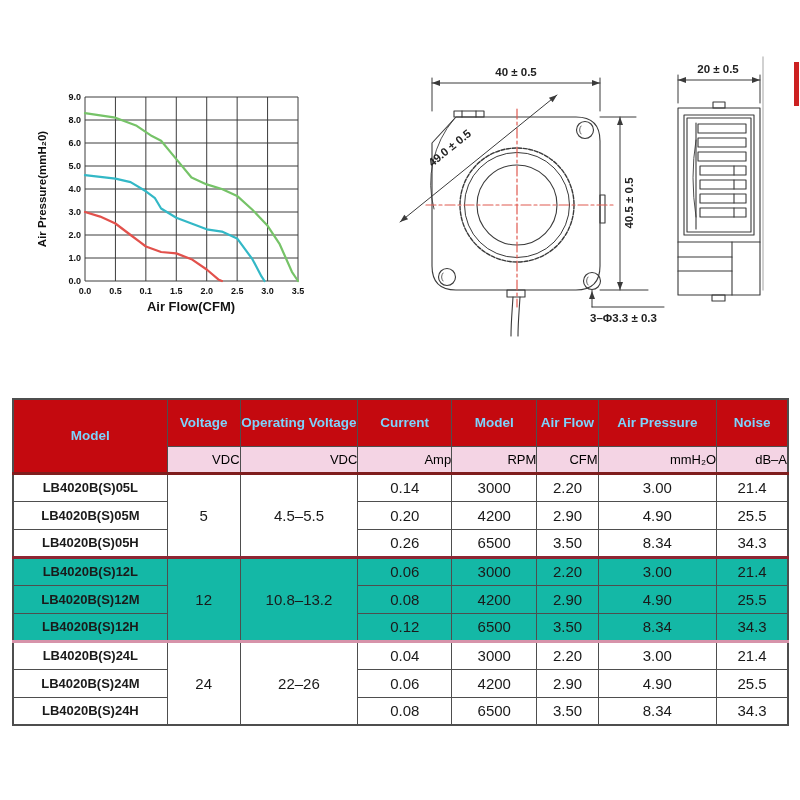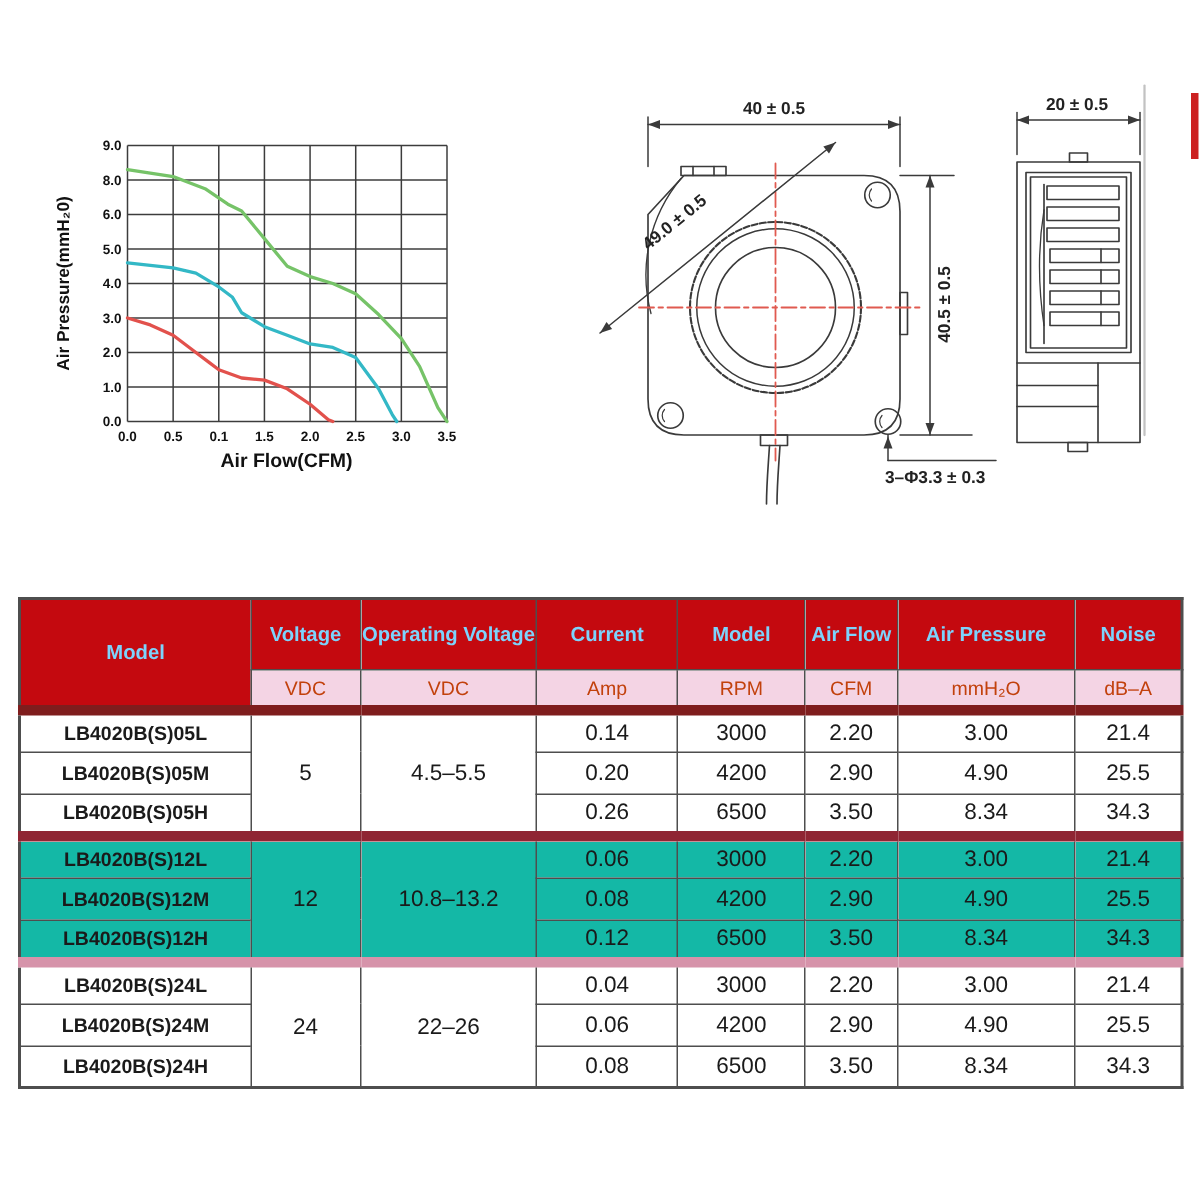--- a/index.html
+++ b/index.html
@@ -15,25 +15,25 @@
 
   
   table.spec{position:absolute;left:12px;top:398px;width:777px;border-collapse:collapse;
              table-layout:fixed;border:2px solid #4e4e4e;}
   table.spec th,table.spec td{border:1px solid #4e4e4e;text-align:center;vertical-align:middle;
              padding:0;overflow:hidden;white-space:nowrap;}
   table.spec thead tr.hrow1{height:47px;}
   table.spec thead tr.hrow2{height:27px;}
   table.spec tbody tr{height:28px;}
   table.spec th{background:#c4090f;color:#7dd3fc;font-weight:bold;font-size:13.5px;}
-  table.spec td.unit{background:#f4d4e4;color:#c2410c;font-size:13px;}
+  table.spec td.unit{background:#f4d4e4;color:#000000;font-size:13px;text-align:right;}
   table.spec tbody td{background:#ffffff;color:#1a1a1a;font-size:15px;}
   table.spec tbody td.model{font-weight:bold;font-size:13px;}
   table.spec tbody tr.pink td{background:#14b8a6;}
-  table.spec tbody tr.gstart td{border-top:7px solid #7f1d1d;}
+  table.spec tbody tr.gstart td{border-top:3px solid #7f1d1d;}
   table.spec tbody tr.g1 td{border-top-color:#8f2533;}
   table.spec tbody tr.g2 td{border-top-color:#d693aa;margin-left:32px;}
 </style>
 </head>
 <body>
 
 <div class="page">
 
   <div class="chart-wrap">
     <svg width="280" height="235" viewBox="0 0 280 235">

